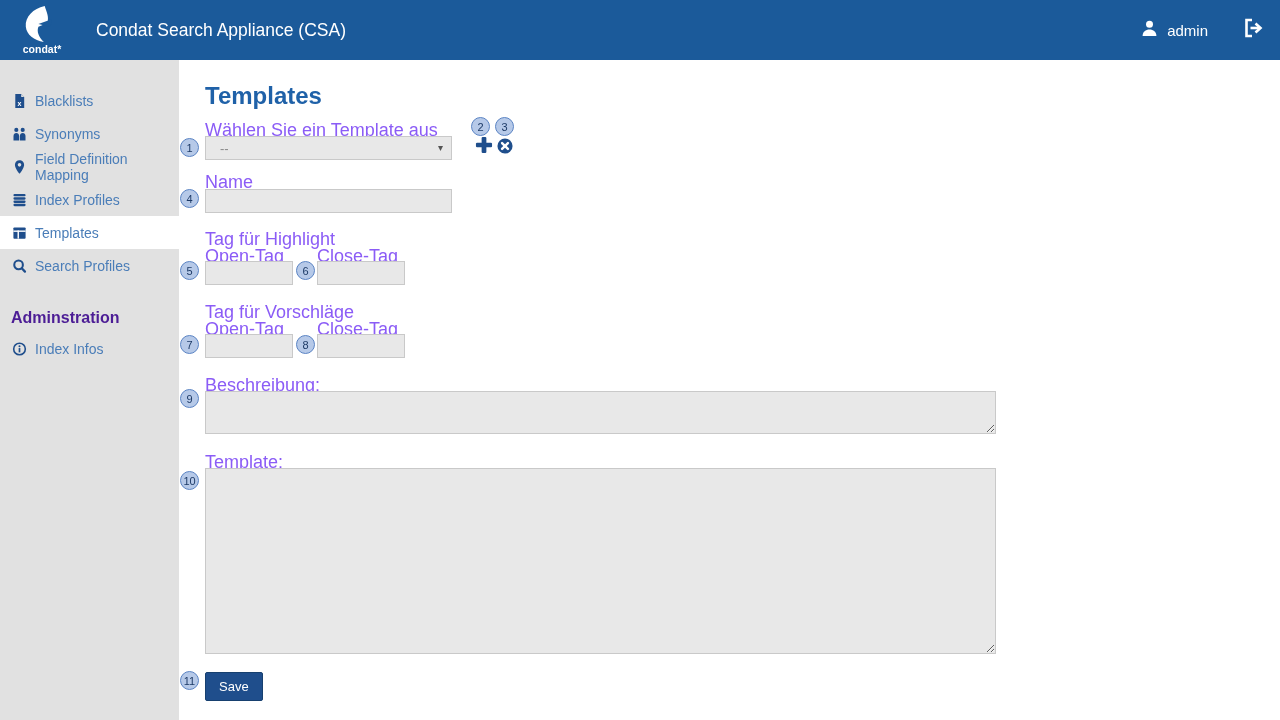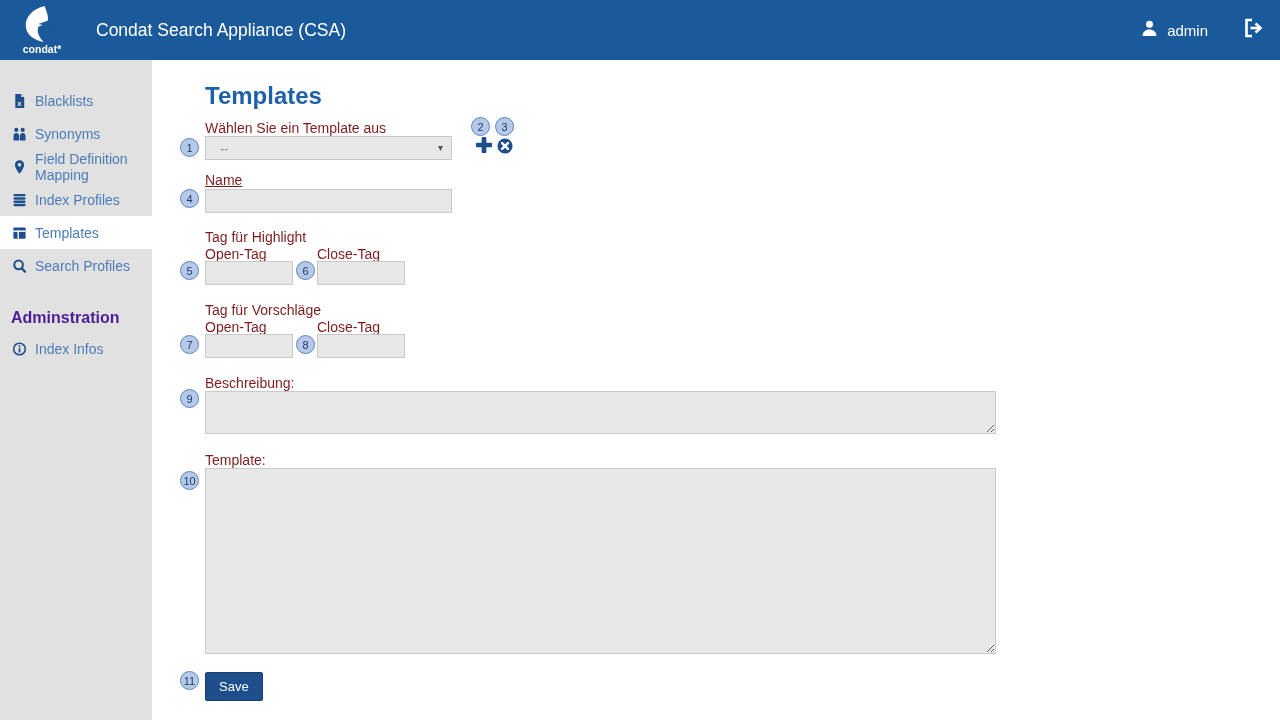--- a/index.html
+++ b/index.html
@@ -12,38 +12,38 @@
   .logo { margin-left:14px; width:56px; display:flex; flex-direction:column;
           align-items:center; }
   .logo-text { color:#fff; font-size:10.5px; font-weight:bold; margin-top:1px; }
   .app-title { color:#fff; font-size:17.5px; margin-left:26px; }
   .header-right { margin-left:auto; display:flex; align-items:center;text-align:right; }
   .user-box { display:flex; align-items:center; gap:8px; }
   .user-name { color:#fff; font-size:15px; }
   .logout { margin-left:34px; margin-right:16px; cursor:pointer; }
 
   
-  .sidebar { position:absolute; left:0; top:60px; width:152px; height:660px;
+  .sidebar { position:absolute; left:0; top:60px; width:179px; height:660px;
              background:#e1e1e1; padding-top:24px; }
   .side-item { height:33px; display:flex; align-items:center; padding-left:11px;
                cursor:pointer; }
   .side-item.active { background:#ffffff; }
   .side-icon { width:16px; height:16px; flex:0 0 16px; display:flex;
                align-items:center; justify-content:center; }
   .side-label { margin-left:8px; font-size:14px; color:#4a7db8; }
   .section-title { margin-top:24px; padding-left:11px; font-size:16px;
                    font-weight:bold; color:#4c1d95; height:24px; line-height:24px;
                    margin-bottom:2px; }
 
   
   .main { position:absolute; left:186px; top:60px; width:1094px; height:660px;
           background:#fff; }
   .page-title { position:absolute; left:19px; top:22px; font-size:24px;
                 font-weight:bold; color:#1f61a8; }
-  .flabel { position:absolute; font-size:14px; color:#7f1d1d; }
+  .flabel { position:absolute; font-size:18px; color:#8b5cf6; }
   .ctl { background:#e8e8e8; border:1px solid #c9c9c9; position:absolute; }
   .select { left:19px; top:76px; width:247px; height:24px; font-size:13px;
             color:#888; display:flex; align-items:center; padding-left:14px;
             cursor:pointer; }
   .select-arrow { position:absolute; right:8px; top:5px; font-size:10px; color:#555; }
   input.ctl { height:24px; padding:0 6px; font-size:13px; color:#333; outline:none; }
   textarea.ctl { padding:4px 6px; font-size:13px; color:#333; outline:none;
                  resize:both; }
   .name-input { left:19px; top:129px; width:247px; }
   .tag-input { width:88px; }

